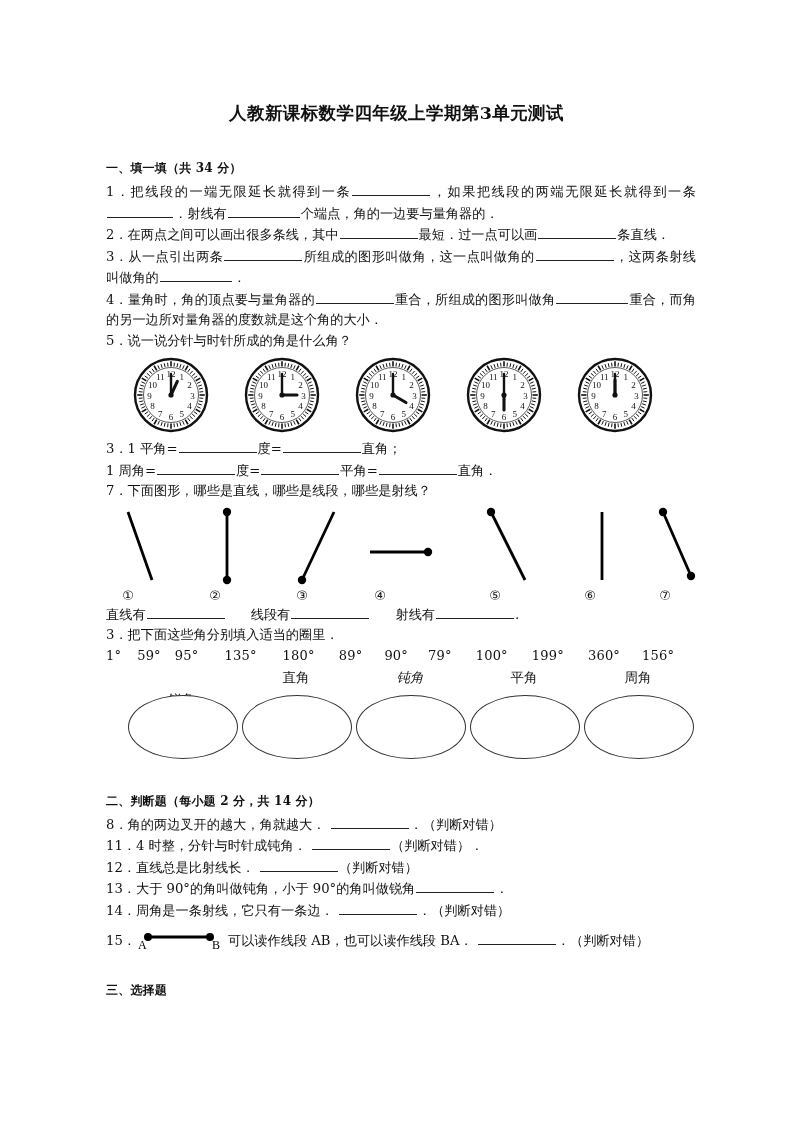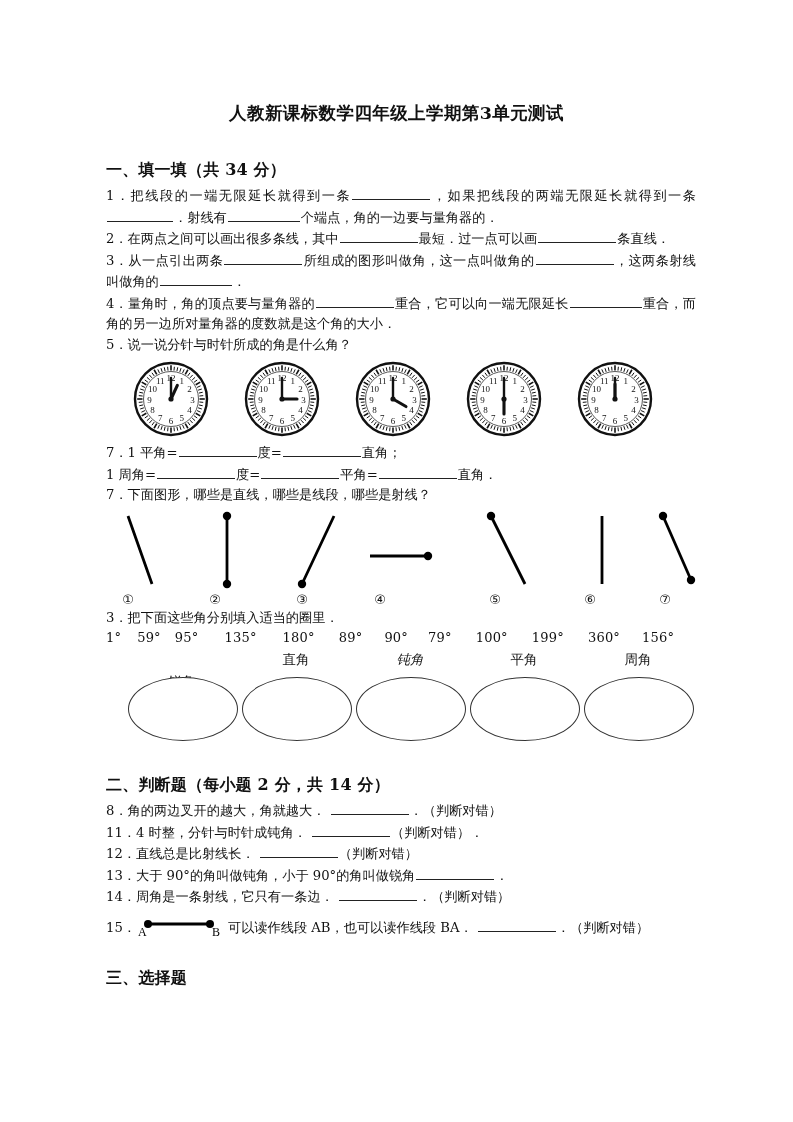--- a/index.html
+++ b/index.html
@@ -31,21 +31,21 @@
     font-weight: bold;
     letter-spacing: 0.4px;
   }
   .body-area {
     position: absolute;
     left: 106px;
     top: 160px;
     width: 590px;
   }
   .sec-head {
-    font-size: 16px;
+    font-size: 12px;
     font-weight: bold;
     margin: 0 0 4px 0;
     letter-spacing: 0.2px;
   }
   .q {
     font-size: 13.2px;
     line-height: 20.5px;
     margin: 0;
     text-align: justify;
     text-justify: inter-ideograph;
@@ -130,21 +130,21 @@
   <div class="body-area">
 
     <div class="sec-head">一、填一填（共 34 分）</div>
 
     <p class="q"><span>1．把线段的一端无限延长就得到一条</span><span class="blank b78"></span><span>，如果把线段的两端无限延长就得到一条</span><span class="blank b66"></span><span>．射线有</span><span class="blank b72"></span><span>个端点，角的一边要与量角器的．</span></p>
 
     <p class="q"><span>2．在两点之间可以画出很多条线，其中</span><span class="blank b78"></span><span>最短．过一点可以画</span><span class="blank b78"></span><span>条直线．</span></p>
 
     <p class="q"><span>3．从一点引出两条</span><span class="blank b78"></span><span>所组成的图形叫做角，这一点叫做角的</span><span class="blank b78"></span><span>，这两条射线叫做角的</span><span class="blank b72"></span><span>．</span></p>
 
-    <p class="q"><span>4．量角时，角的顶点要与量角器的</span><span class="blank b78"></span><span>重合，它可以向一端无限延长</span><span class="blank b72"></span><span>重合，而角的另一边所对量角器的度数就是这个角的大小．</span></p>
+    <p class="q"><span>4．量角时，角的顶点要与量角器的</span><span class="blank b78"></span><span>重合，所组成的图形叫做角</span><span class="blank b72"></span><span>重合，而角的另一边所对量角器的度数就是这个角的大小．</span></p>
 
     <p class="q">5．说一说分针与时针所成的角是什么角？</p>
 
     <div class="clock-row" id="clock-row">
         <div class="clock" style="left: 26px;"><svg width="78" height="78" viewBox="0 0 78 78">
             <circle cx="39" cy="39" r="36" fill="#fff" stroke="#111" stroke-width="2.4"></circle>
             <circle cx="39" cy="39" r="27.5" fill="#fff" stroke="#111" stroke-width="0.7"></circle>
             <line x1="39" y1="10.5" x2="39" y2="5.200000000000003" stroke="#111" stroke-width="1.6"></line>
             <line x1="41.979061203128126" y1="10.656125982004212" x2="42.38672220987197" y2="6.7774905900679485" stroke="#111" stroke-width="1"></line>
             <line x1="44.925483188306146" y1="11.122793379086541" x2="45.73633878249541" y2="7.308017736224702" stroke="#111" stroke-width="1"></line>
@@ -532,21 +532,21 @@
             <text x="20.380453818634567" y="53.35" text-anchor="middle" font-family="Liberation Serif, serif" font-size="9" fill="#111">8</text>
             <text x="17.5" y="42.6" text-anchor="middle" font-family="Liberation Serif, serif" font-size="9" fill="#111">9</text>
             <text x="20.38045381863457" y="31.85" text-anchor="middle" font-family="Liberation Serif, serif" font-size="9" fill="#111">10</text>
             <text x="28.249999999999993" y="23.980453818634576" text-anchor="middle" font-family="Liberation Serif, serif" font-size="9" fill="#111">11</text>
             <line x1="39" y1="39" x2="39" y2="24" stroke="#111" stroke-width="3.1" stroke-linecap="round"></line>
             <line x1="39" y1="39" x2="39" y2="18" stroke="#111" stroke-width="2.4" stroke-linecap="round"></line>
             <circle cx="39" cy="39" r="2.6" fill="#111"></circle>
           </svg></div>
       </div>
 
-    <p class="q tight"><span>7．1 平角=</span><span class="blank b78"></span><span>度=</span><span class="blank b78"></span><span>直角；</span><br><span>1 周角=</span><span class="blank b78"></span><span>度=</span><span class="blank b78"></span><span>平角=</span><span class="blank b78"></span><span>直角．</span></p>
+    <p class="q tight"><span>3．1 平角=</span><span class="blank b78"></span><span>度=</span><span class="blank b78"></span><span>直角；</span><br><span>1 周角=</span><span class="blank b78"></span><span>度=</span><span class="blank b78"></span><span>平角=</span><span class="blank b78"></span><span>直角．</span></p>
 
     <p class="q">7．下面图形，哪些是直线，哪些是线段，哪些是射线？</p>
 
     <div class="fig-row" id="fig-row">
         <div class="fig" style="left: 8px;"><svg width="72" height="98" viewBox="0 0 72 98">
             <line x1="14" y1="6" x2="38" y2="74" stroke="#000" stroke-width="2.8" stroke-linecap="butt"></line>
             <text x="14" y="94" text-anchor="middle" font-family="DejaVu Sans, sans-serif" font-size="13" fill="#111">①</text>
           </svg></div>
         <div class="fig" style="left: 95px;"><svg width="72" height="98" viewBox="0 0 72 98">
             <line x1="26" y1="6" x2="26" y2="74" stroke="#000" stroke-width="2.8" stroke-linecap="butt"></line>
@@ -574,20 +574,21 @@
             <text x="14" y="94" text-anchor="middle" font-family="DejaVu Sans, sans-serif" font-size="13" fill="#111">⑥</text>
           </svg></div>
         <div class="fig" style="left: 545px;"><svg width="72" height="98" viewBox="0 0 72 98">
             <line x1="12" y1="6" x2="40" y2="70" stroke="#000" stroke-width="2.8" stroke-linecap="butt"></line>
             <circle cx="12" cy="6" r="4.2" fill="#000"></circle>
             <circle cx="40" cy="70" r="4.2" fill="#000"></circle>
             <text x="14" y="94" text-anchor="middle" font-family="DejaVu Sans, sans-serif" font-size="13" fill="#111">⑦</text>
           </svg></div>
       </div>
 
+    <p class="q tight"><span>直线有</span><span class="blank b78"></span>&nbsp;&nbsp;&nbsp;&nbsp;&nbsp;&nbsp;<span>线段有</span><span class="blank b78"></span>&nbsp;&nbsp;&nbsp;&nbsp;&nbsp;&nbsp;<span>射线有</span><span class="blank b78"></span><span>.</span></p>
 
     <p class="q">3．把下面这些角分别填入适当的圈里．</p>
 
     <div class="angle-list" id="angle-list"><span style="margin-left: 0px;">1°</span><span style="margin-left: 16px;">59°</span><span style="margin-left: 14px;">95°</span><span style="margin-left: 26px;">135°</span><span style="margin-left: 26px;">180°</span><span style="margin-left: 24px;">89°</span><span style="margin-left: 22px;">90°</span><span style="margin-left: 20px;">79°</span><span style="margin-left: 24px;">100°</span><span style="margin-left: 24px;">199°</span><span style="margin-left: 24px;">360°</span><span style="margin-left: 22px;">156°</span></div>
 
     <div class="oval-block" id="oval-block">
         <div class="oval-label" style="left: 22px; margin-top: 22px;">锐角</div>
         <div class="oval" style="left: 22px;"></div>
         <div class="oval-label" style="left: 136px; font-family: Liberation Mono, monospace;">直角</div>
         <div class="oval" style="left: 136px;"></div>

